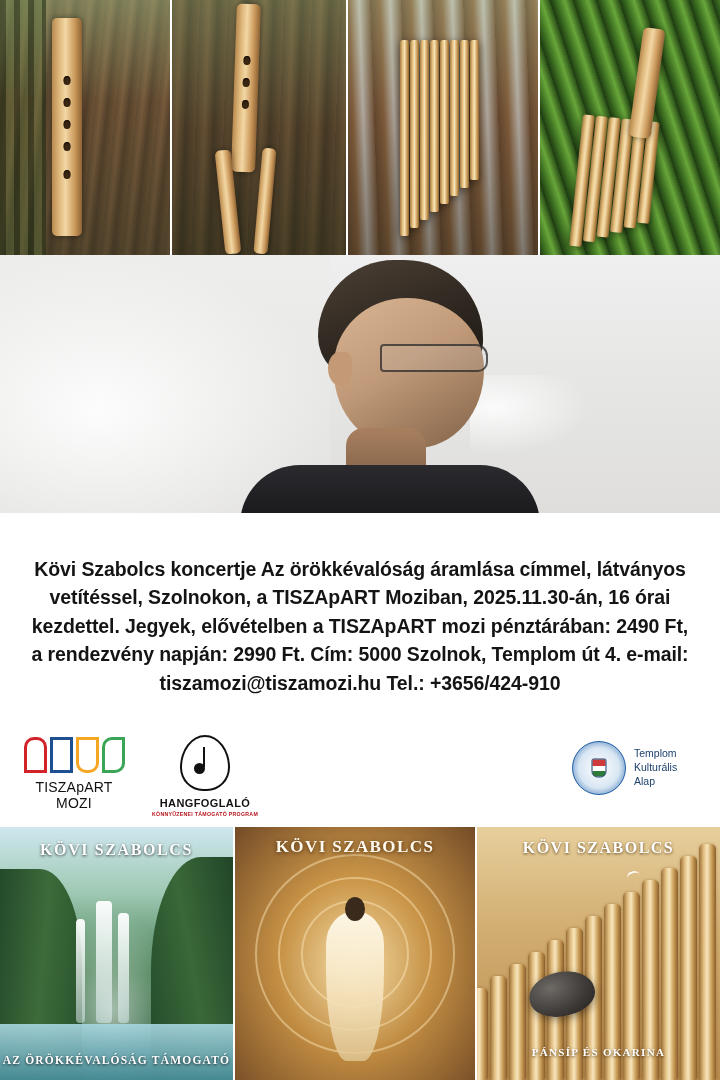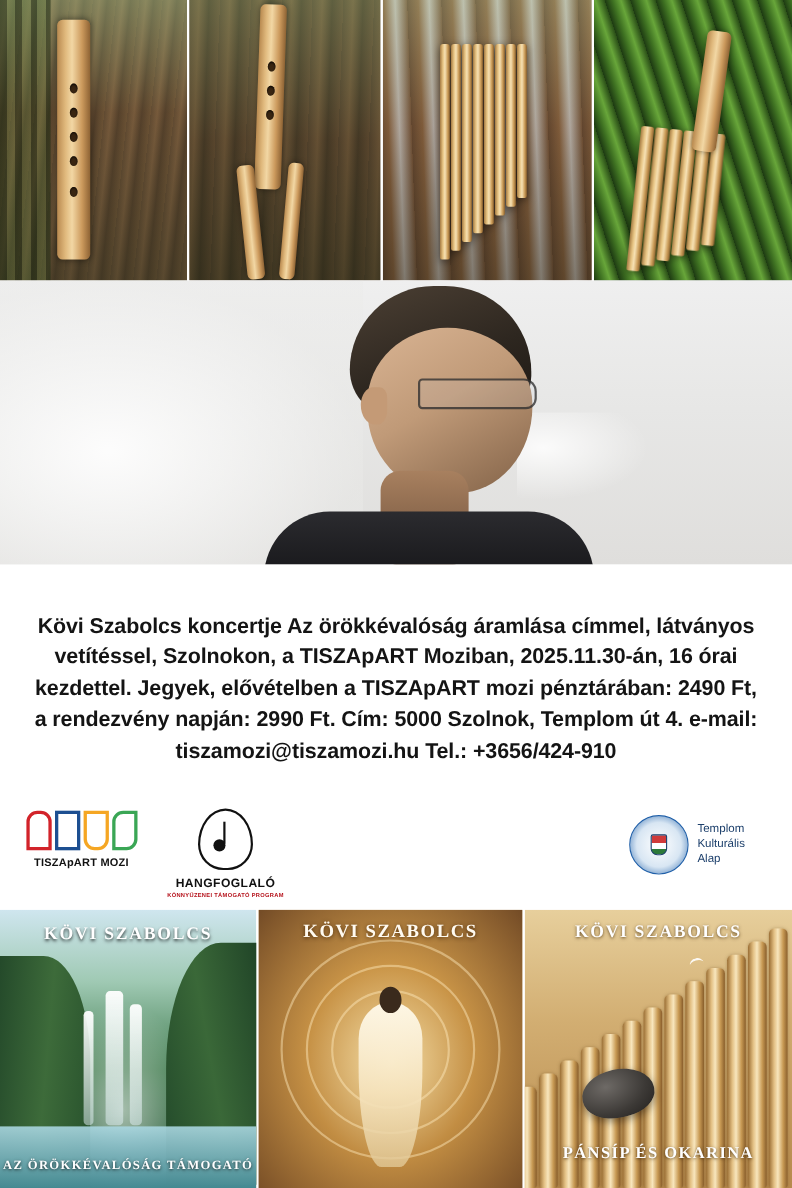--- a/index.html
+++ b/index.html
@@ -212,22 +212,22 @@
     width: 17px;
     height: 30px;
     border: 3px solid #000;
   }
   .tp-m1 { border-color: #d2232a !important; border-radius: 10px 10px 0 0; }
   .tp-m2 { border-color: #1d4f91 !important; }
   .tp-m3 { border-color: #f5a623 !important; border-radius: 0 0 10px 10px; }
   .tp-m4 { border-color: #3aa655 !important; border-radius: 10px 0 10px 0; }
   .tp-label {
     margin-top: 6px;
-    font-size: 10px;
-    font-weight: 700;
+    font-size: 14px;
+    font-weight: 400;
     letter-spacing: 0.2px;
     color: #111;
   }
   
   .logo-hang { left: 150px; top: 4px; width: 110px; }
   .hf-mark {
     width: 46px; height: 52px;
     margin: 0 auto;
     border: 2.2px solid #111;
     border-radius: 50% 50% 46% 46% / 58% 58% 42% 42%;
@@ -449,21 +449,21 @@
     font-size: 16px;
     font-weight: 700;
     letter-spacing: 1.5px;
     color: #ffffff;
     text-shadow: 0 1px 3px rgba(70,45,10,0.85);
   }
   .a3-title-bottom {
     position: absolute; left: 0; right: 0; bottom: 22px;
     text-align: center;
     font-family: "Liberation Serif", serif;
-    font-size: 15px;
+    font-size: 11px;
     font-weight: 700;
     letter-spacing: 1.3px;
     color: #ffffff;
     text-shadow: 0 1px 3px rgba(70,45,10,0.9);
   }
   .bird {
     position: absolute;
     width: 13px; height: 9px;
     border-top: 2px solid #ffffff;
     border-radius: 50%;

